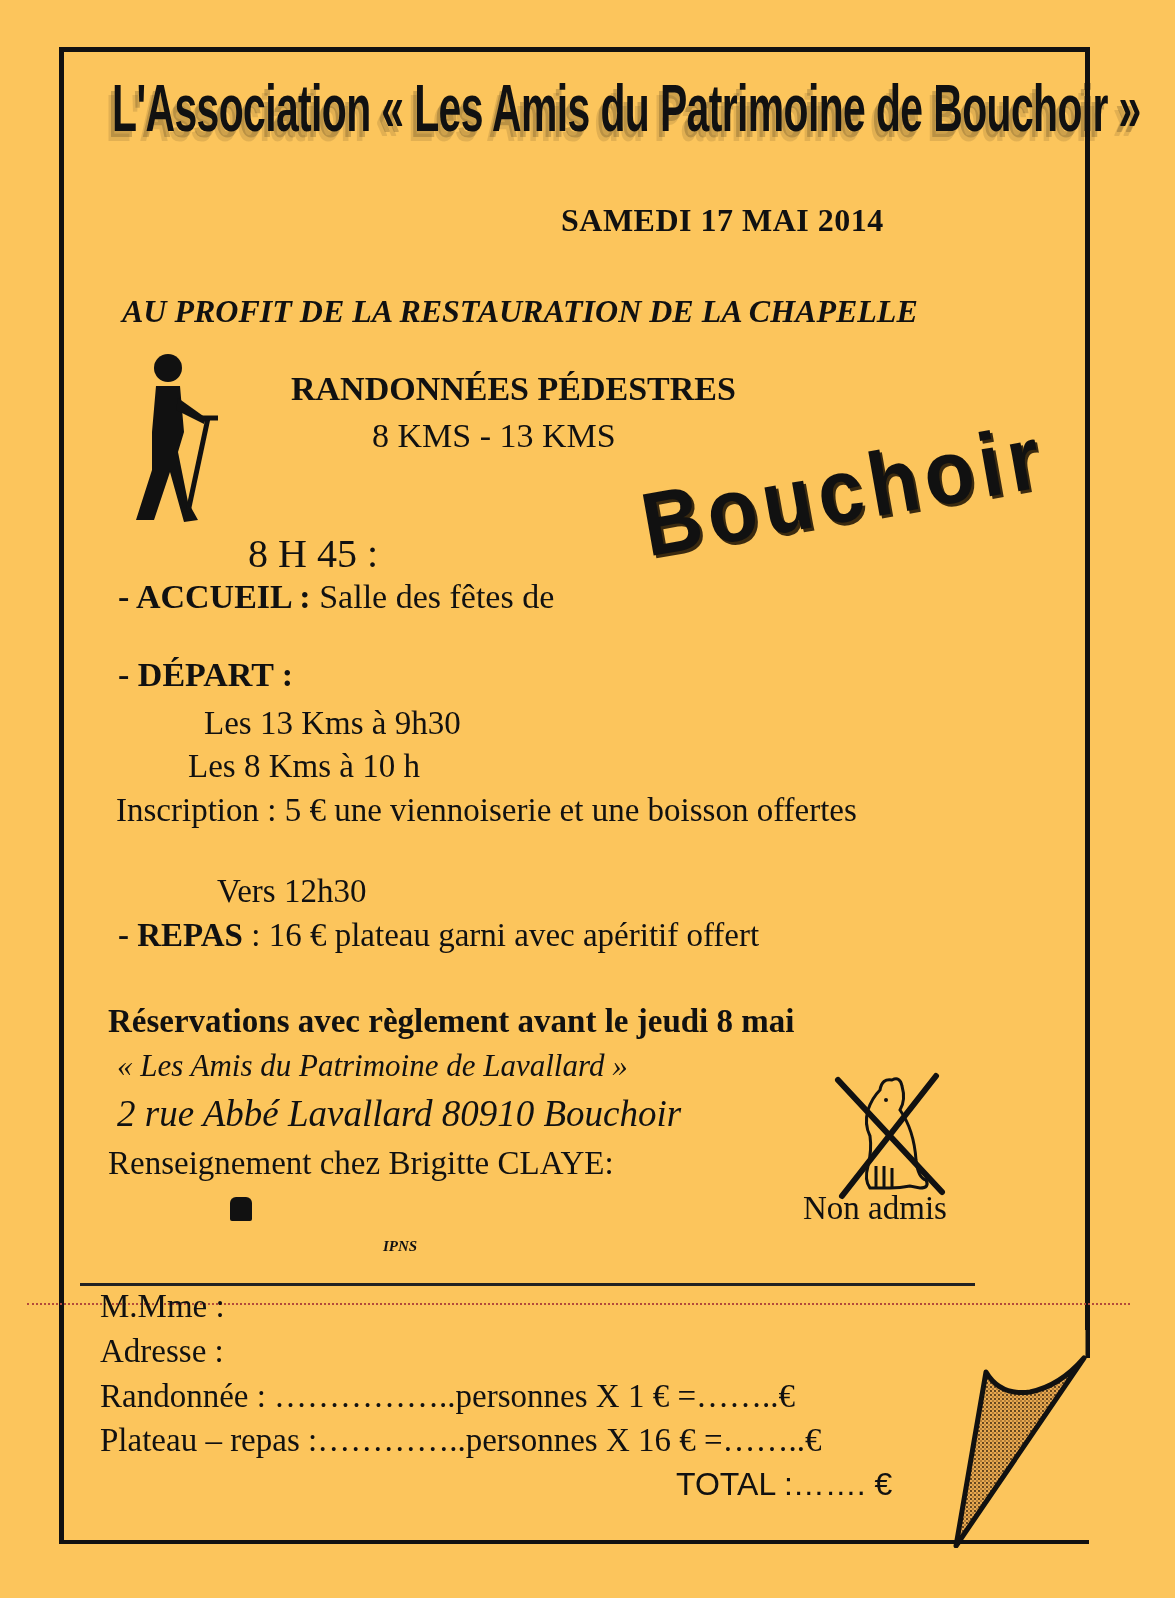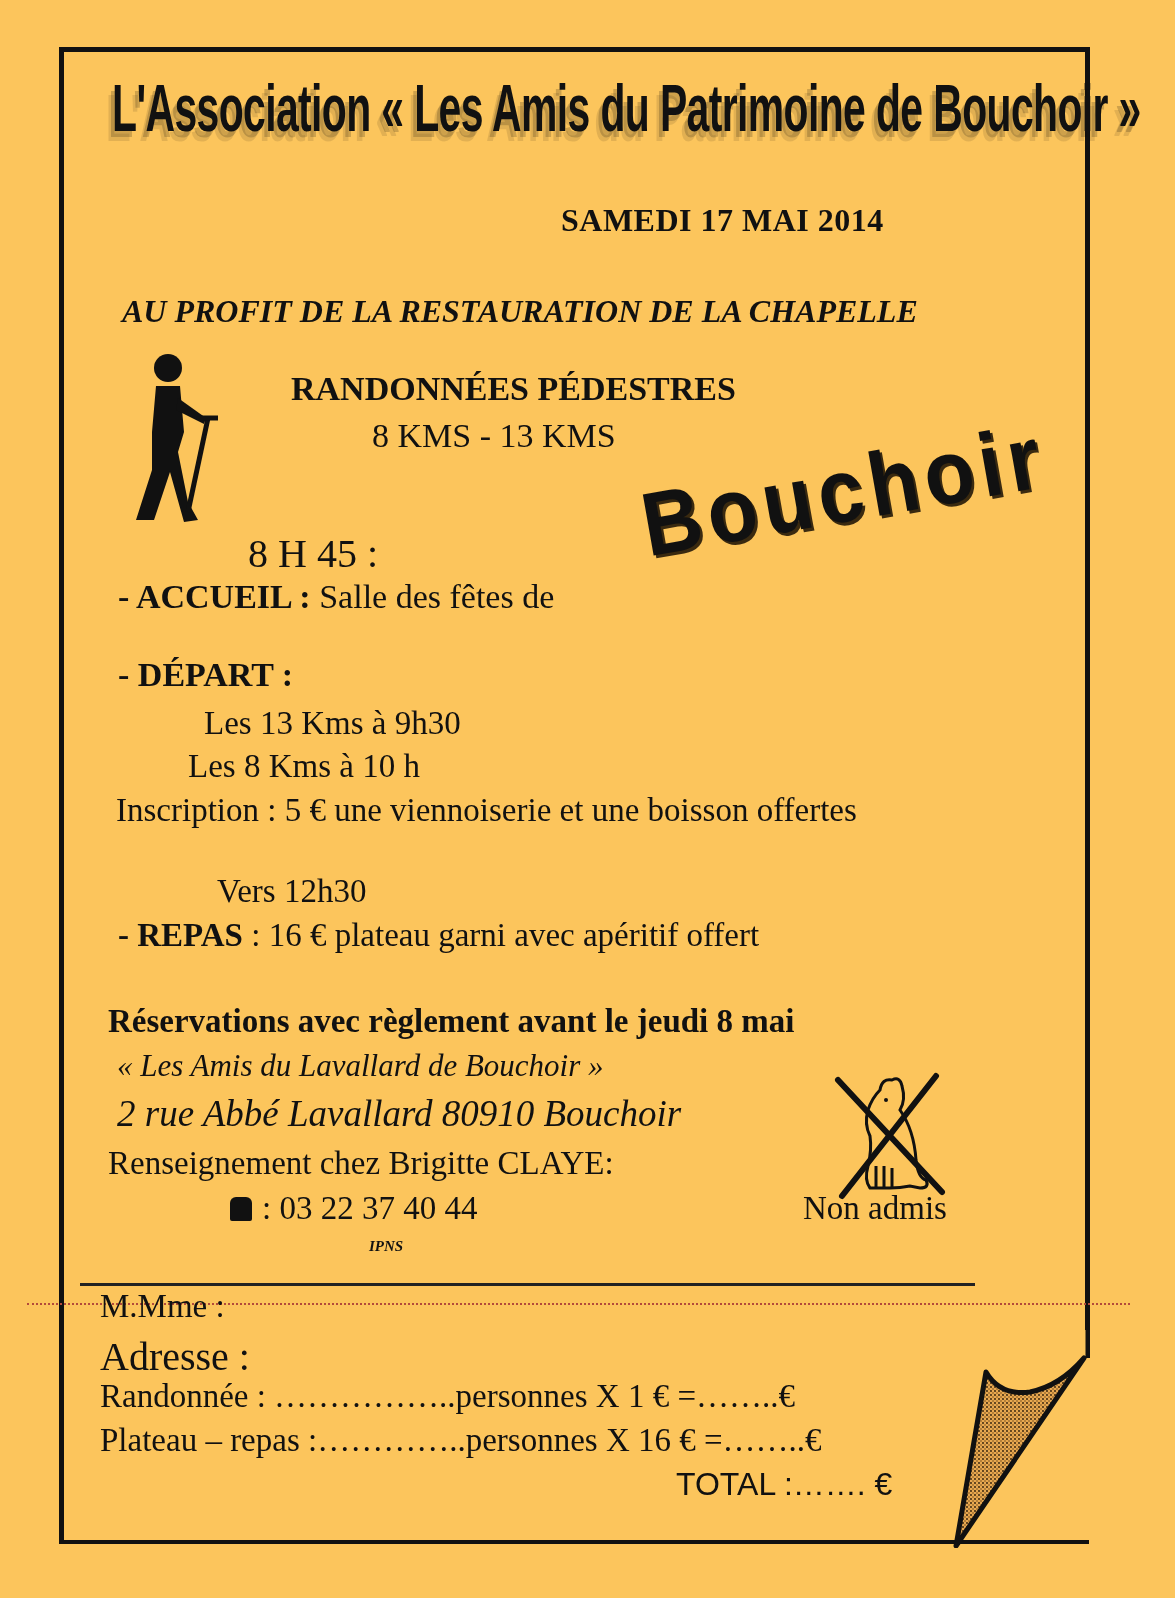--- a/index.html
+++ b/index.html
@@ -67,36 +67,36 @@
     .vers { left: 217px; top: 873px; font-size: 33px; }
     .repas { left: 118px; top: 917px; font-size: 33px; }
     .repas b { font-weight: bold; }
 
     .resa { left: 108px; top: 1003px; font-weight: bold; font-size: 33px; }
     .assoc { left: 117px; top: 1048px; font-style: italic; font-size: 31px; }
     .addr { left: 117px; top: 1092px; font-style: italic; font-size: 37px; }
     .renseign { left: 108px; top: 1145px; font-size: 33px; }
     .phone { left: 230px; top: 1190px; font-size: 33px; }
     .phone-icon { display: inline-block; width: 22px; height: 24px; background: #111; border-radius: 6px 6px 2px 2px; margin-right: 10px; vertical-align: -2px; }
-    .ipns { left: 369px; top: 1238px; font-style: italic; font-weight: bold; font-size: 15px; text-align: right; }
+    .ipns { left: 383px; top: 1238px; font-style: italic; font-weight: bold; font-size: 15px; text-align: right; }
 
     .dog { left: 830px; top: 1070px; width: 120px; height: 130px; }
     .nonadmis { left: 803px; top: 1190px; font-size: 33px; }
 
     .sep {
       position: absolute; left: 80px; top: 1283px; width: 895px; height: 0;
       border-top: 3px solid #222;
     }
     .dotted-cut {
       position: absolute; left: 27px; top: 1303px; width: 1103px; height: 0;
       border-top: 2px dotted #b34a3a;
     }
 
     .f-mme { left: 100px; top: 1288px; font-size: 33px; }
-    .f-adr { left: 100px; top: 1333px; font-size: 40px; }
+    .f-adr { left: 100px; top: 1333px; font-size: 33px; }
     .f-rando { left: 100px; top: 1378px; font-size: 33px; }
     .f-plat { left: 100px; top: 1422px; font-size: 33px; }
     .f-total { left: 676px; top: 1466px; font-family: "Liberation Sans", sans-serif; font-size: 32px; }
 
     .curl { left: 950px; top: 1330px; width: 140px; height: 218px; }
   </style>
 </head>
 <body>
 
 <div class="frame"></div>
@@ -127,25 +127,25 @@
 <div class="abs dep1">Les 13 Kms à 9h30</div>
 <div class="abs dep2">Les 8 Kms à 10 h</div>
 <div class="abs inscr">Inscription : 5 € une viennoiserie et une boisson offertes</div>
 
 <div class="abs vers">Vers 12h30</div>
 <div class="abs repas">
   <b>- REPAS</b><span> : 16 €  plateau garni avec apéritif offert</span>
 </div>
 
 <div class="abs resa">Réservations avec règlement avant le jeudi 8 mai</div>
-<div class="abs assoc">« Les Amis du Lavallard de Bouchoir »</div>
+<div class="abs assoc">« Les Amis du Patrimoine de Lavallard »</div>
 <div class="abs addr">2 rue Abbé Lavallard 80910 Bouchoir</div>
 <div class="abs renseign">Renseignement chez Brigitte CLAYE:</div>
 <div class="abs phone">
-  <span class="phone-icon"></span><span>: 03 22 37 40 44</span>
+  <span class="phone-icon"></span>
 </div>
 <div class="abs ipns">IPNS</div>
 
 <svg class="abs dog" viewBox="0 0 120 130">
   <path d="M50 20 Q52 8 62 10 Q70 6 72 16 Q76 30 70 40 Q84 60 86 90 Q88 108 96 110 Q100 118 90 118 L80 116 Q70 118 60 118 L40 118 Q34 110 38 96 Q42 80 40 66 Q34 54 38 40 Q42 28 50 20 Z" fill="none" stroke="#111" stroke-width="3"></path>
   <path d="M46 96 L46 118 M54 96 L54 118 M62 98 L62 118" stroke="#111" stroke-width="3"></path>
   <circle cx="56" cy="30" r="2" fill="#111"></circle>
   <line x1="8" y1="10" x2="112" y2="122" stroke="#111" stroke-width="6" stroke-linecap="round"></line>
   <line x1="106" y1="6" x2="12" y2="126" stroke="#111" stroke-width="6" stroke-linecap="round"></line>
 </svg>

